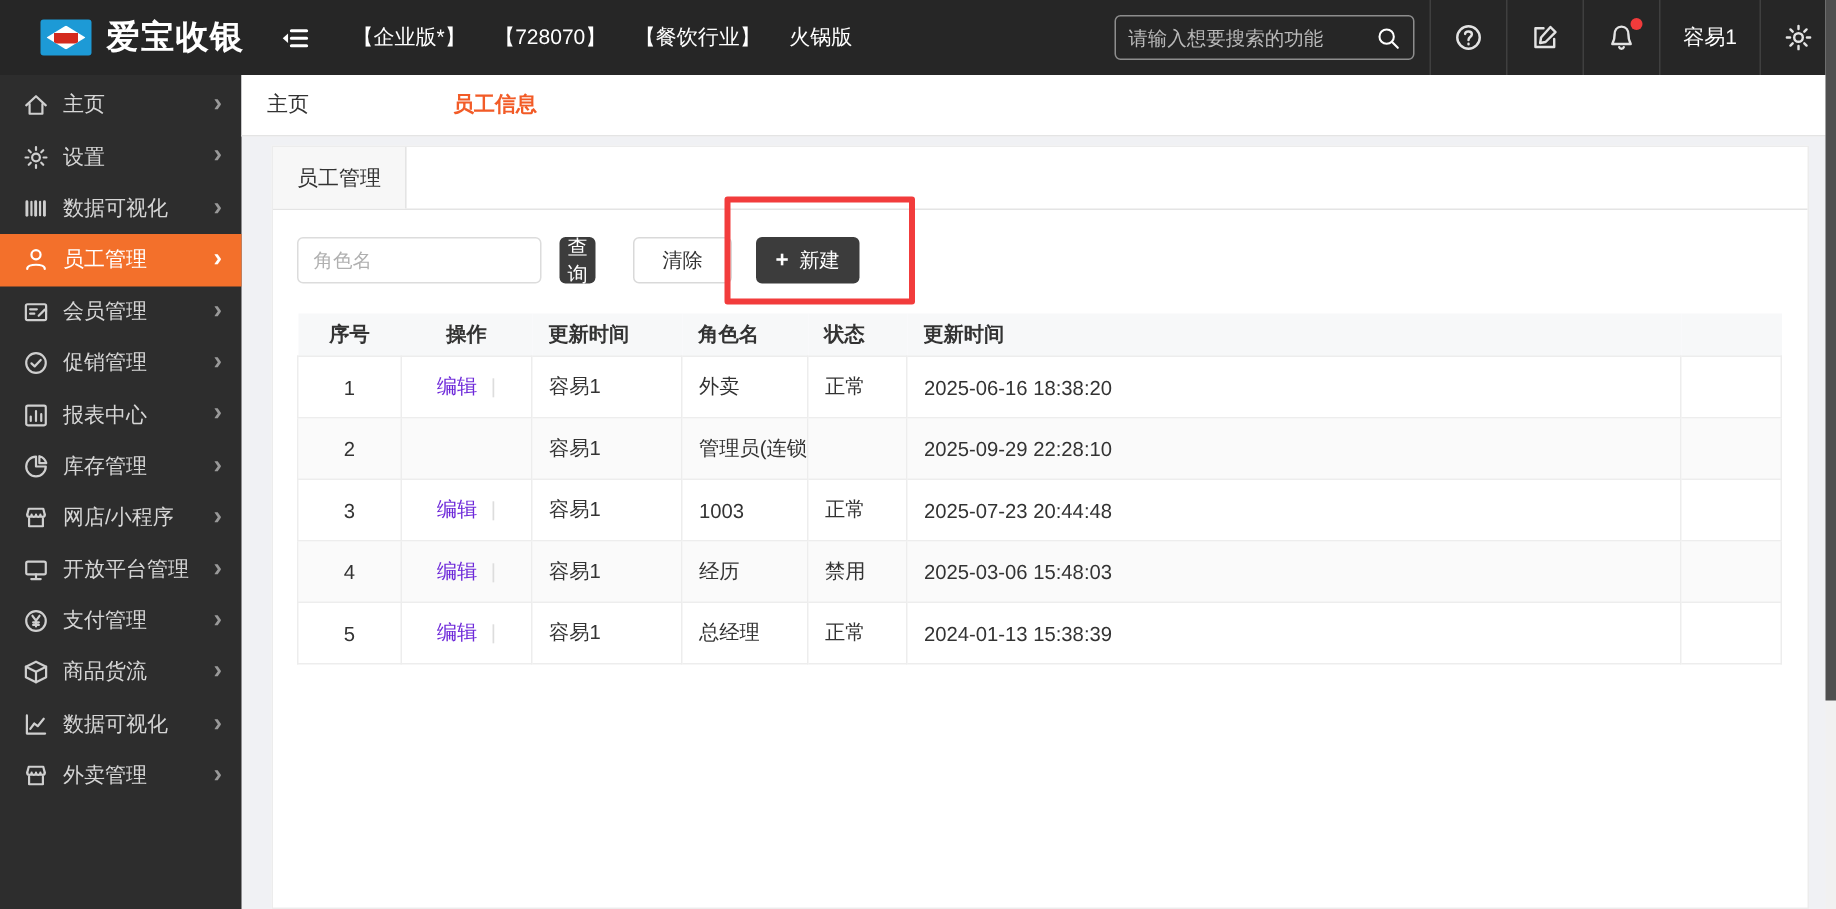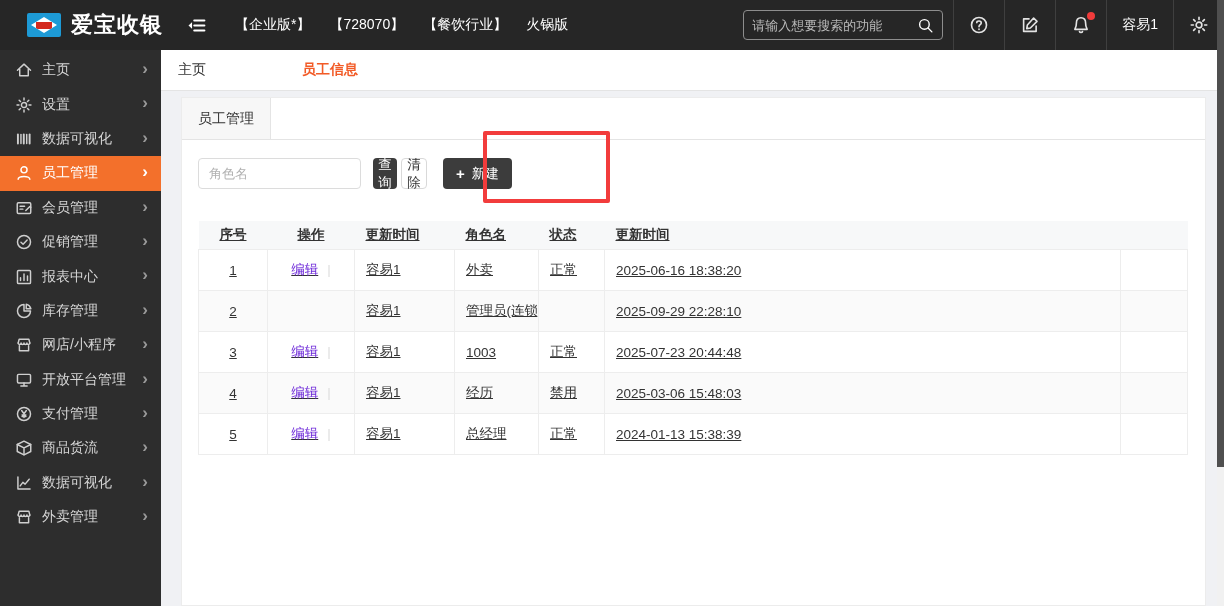--- a/index.html
+++ b/index.html
@@ -62,26 +62,26 @@
   .tab.active { background:#fff; color:#f25b27; }
   .filter-row { display:flex; align-items:center; padding:18px 16px 16px 16px; }
   .role-input { width:163px; height:31px; border:1px solid #dcdcdc; border-radius:4px;
     padding:0 10px; font-size:13px; color:#333; outline:none; font-family:inherit; }
   .role-input::placeholder { color:#b0b0b0; }
   .btn { height:31px; border-radius:4px; font-size:13.5px; cursor:pointer;
     display:flex; align-items:center; justify-content:center; font-family:inherit; }
   .btn-dark { background:#3c3c3c; color:#fff; border:none; padding:0 11px; }
   .btn-light { background:#fff; color:#333; border:1px solid #d9d9d9; padding:0 10px; }
   .btn-query { margin-left:12px; width:24px; }
-  .btn-clear { margin-left:4px; width:26px; }
+  .btn-clear { margin-left:25px; width:66px; }
   .btn-create { margin-left:16px; padding:0 13px; }
   .plus-glyph { font-size:15px; margin-right:7px; font-weight:bold; }
   
-  table.roles { border-collapse:collapse; margin:16px 16px; width:989px;
-    font-size:13.5px; color:#333; table-layout:fixed;text-decoration:underline; }
+  table.roles { border-collapse:collapse; margin:4px 16px; width:989px;
+    font-size:13.5px; color:#333; table-layout:fixed; }
   .roles thead th { background:#f7f8f9; font-weight:bold; padding:5px 11px;
     text-align:left; white-space:nowrap; }
   .roles th.center, .roles td.center { text-align:center; }
   .roles tbody td { border:1px solid #ededed; padding:11px 11px; white-space:nowrap;
     overflow:hidden; background:#fff; }
   .roles tbody tr.striped td { background:#fafafa; }
   .edit-link { color:#6d28d9; cursor:pointer; }
   .op-sep { color:#ddd; margin-left:9px; }
   
   .annotation { position:absolute; left:483px; top:131px; width:127px; height:72px;

